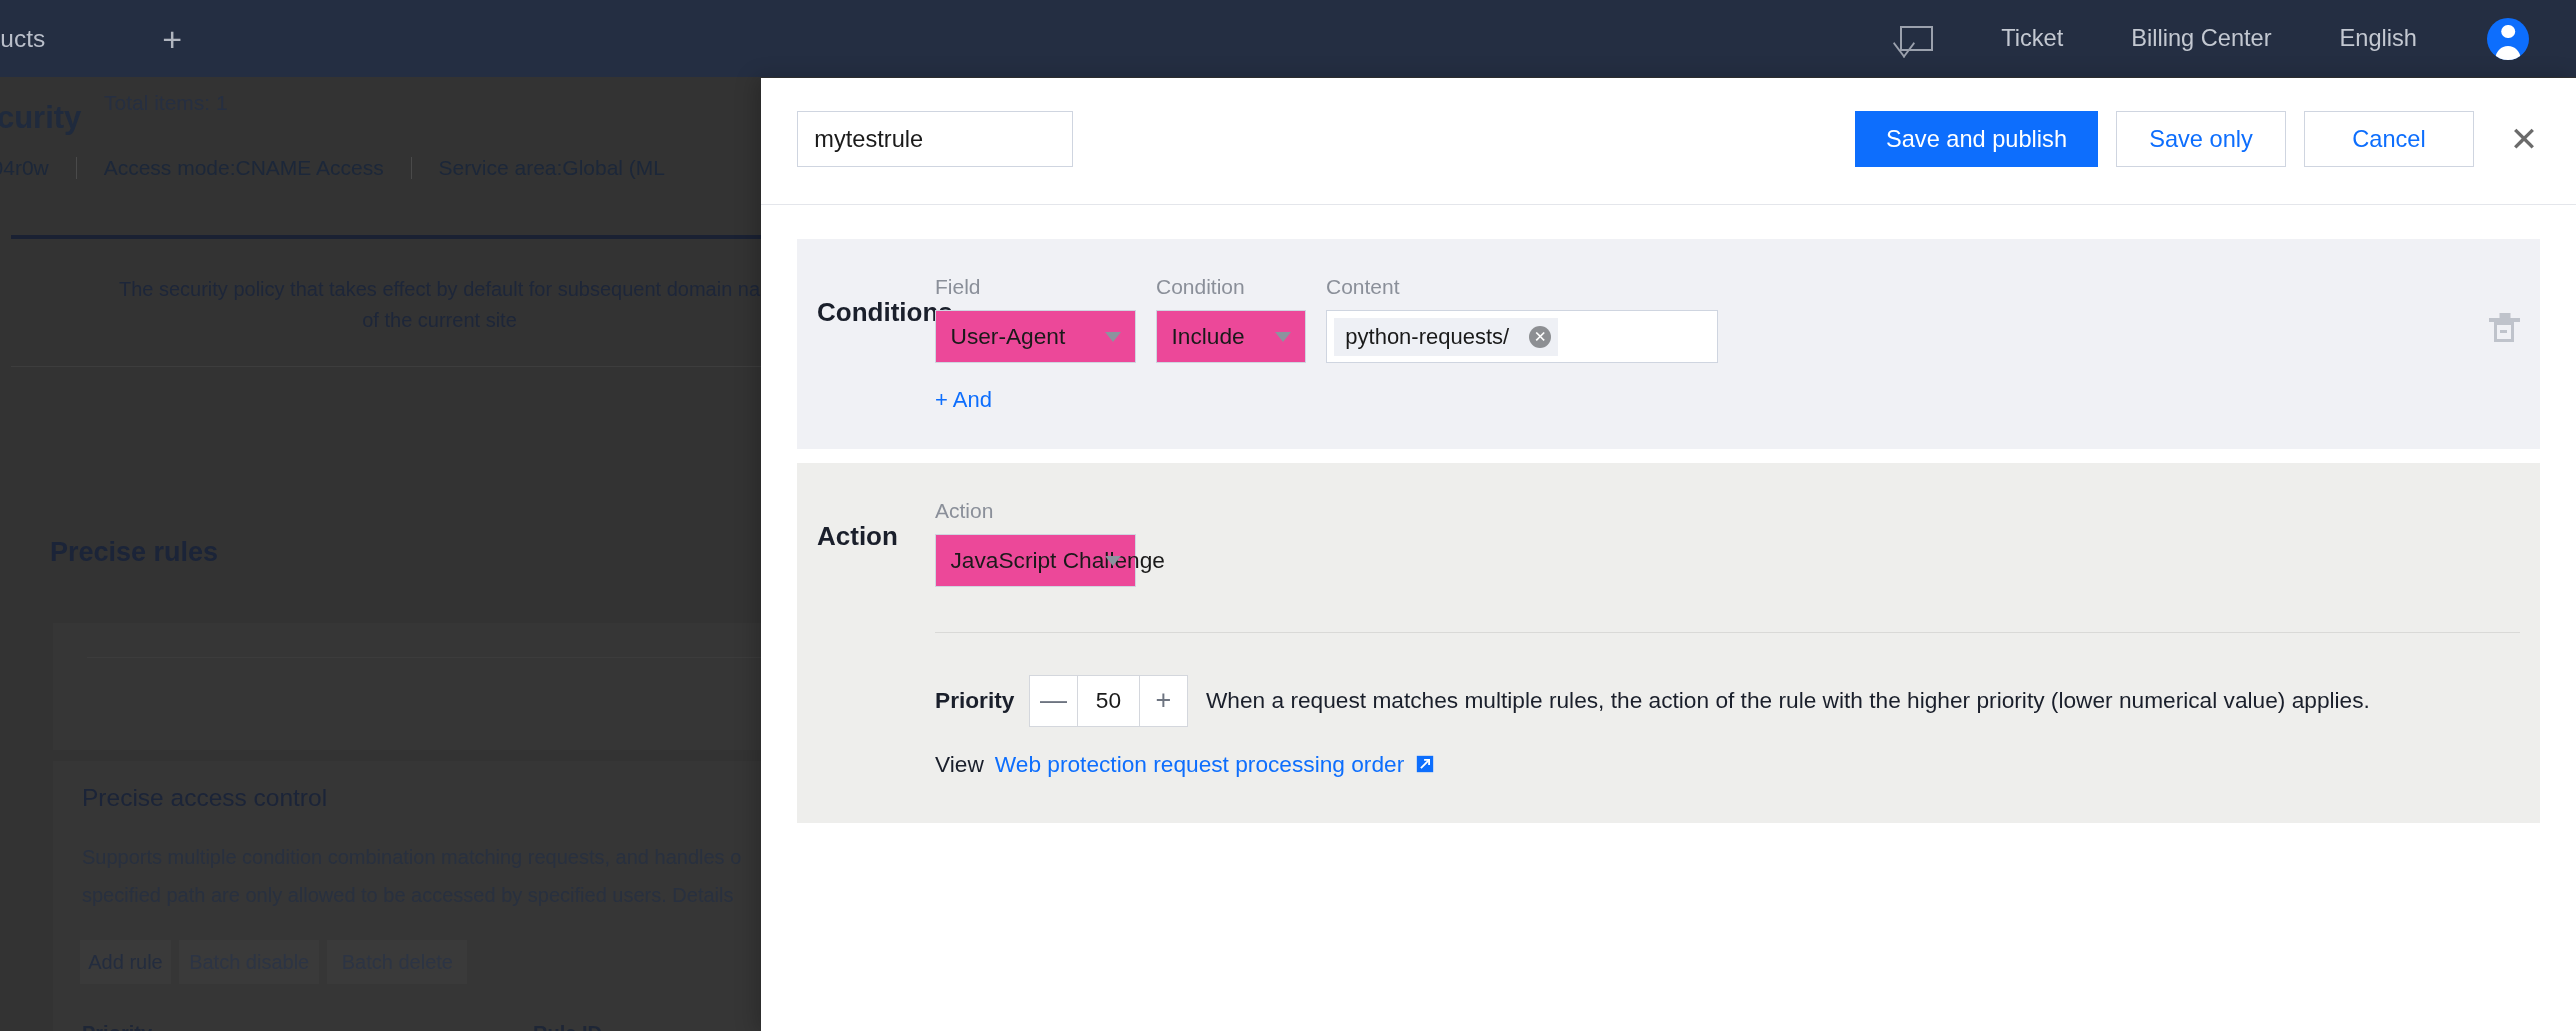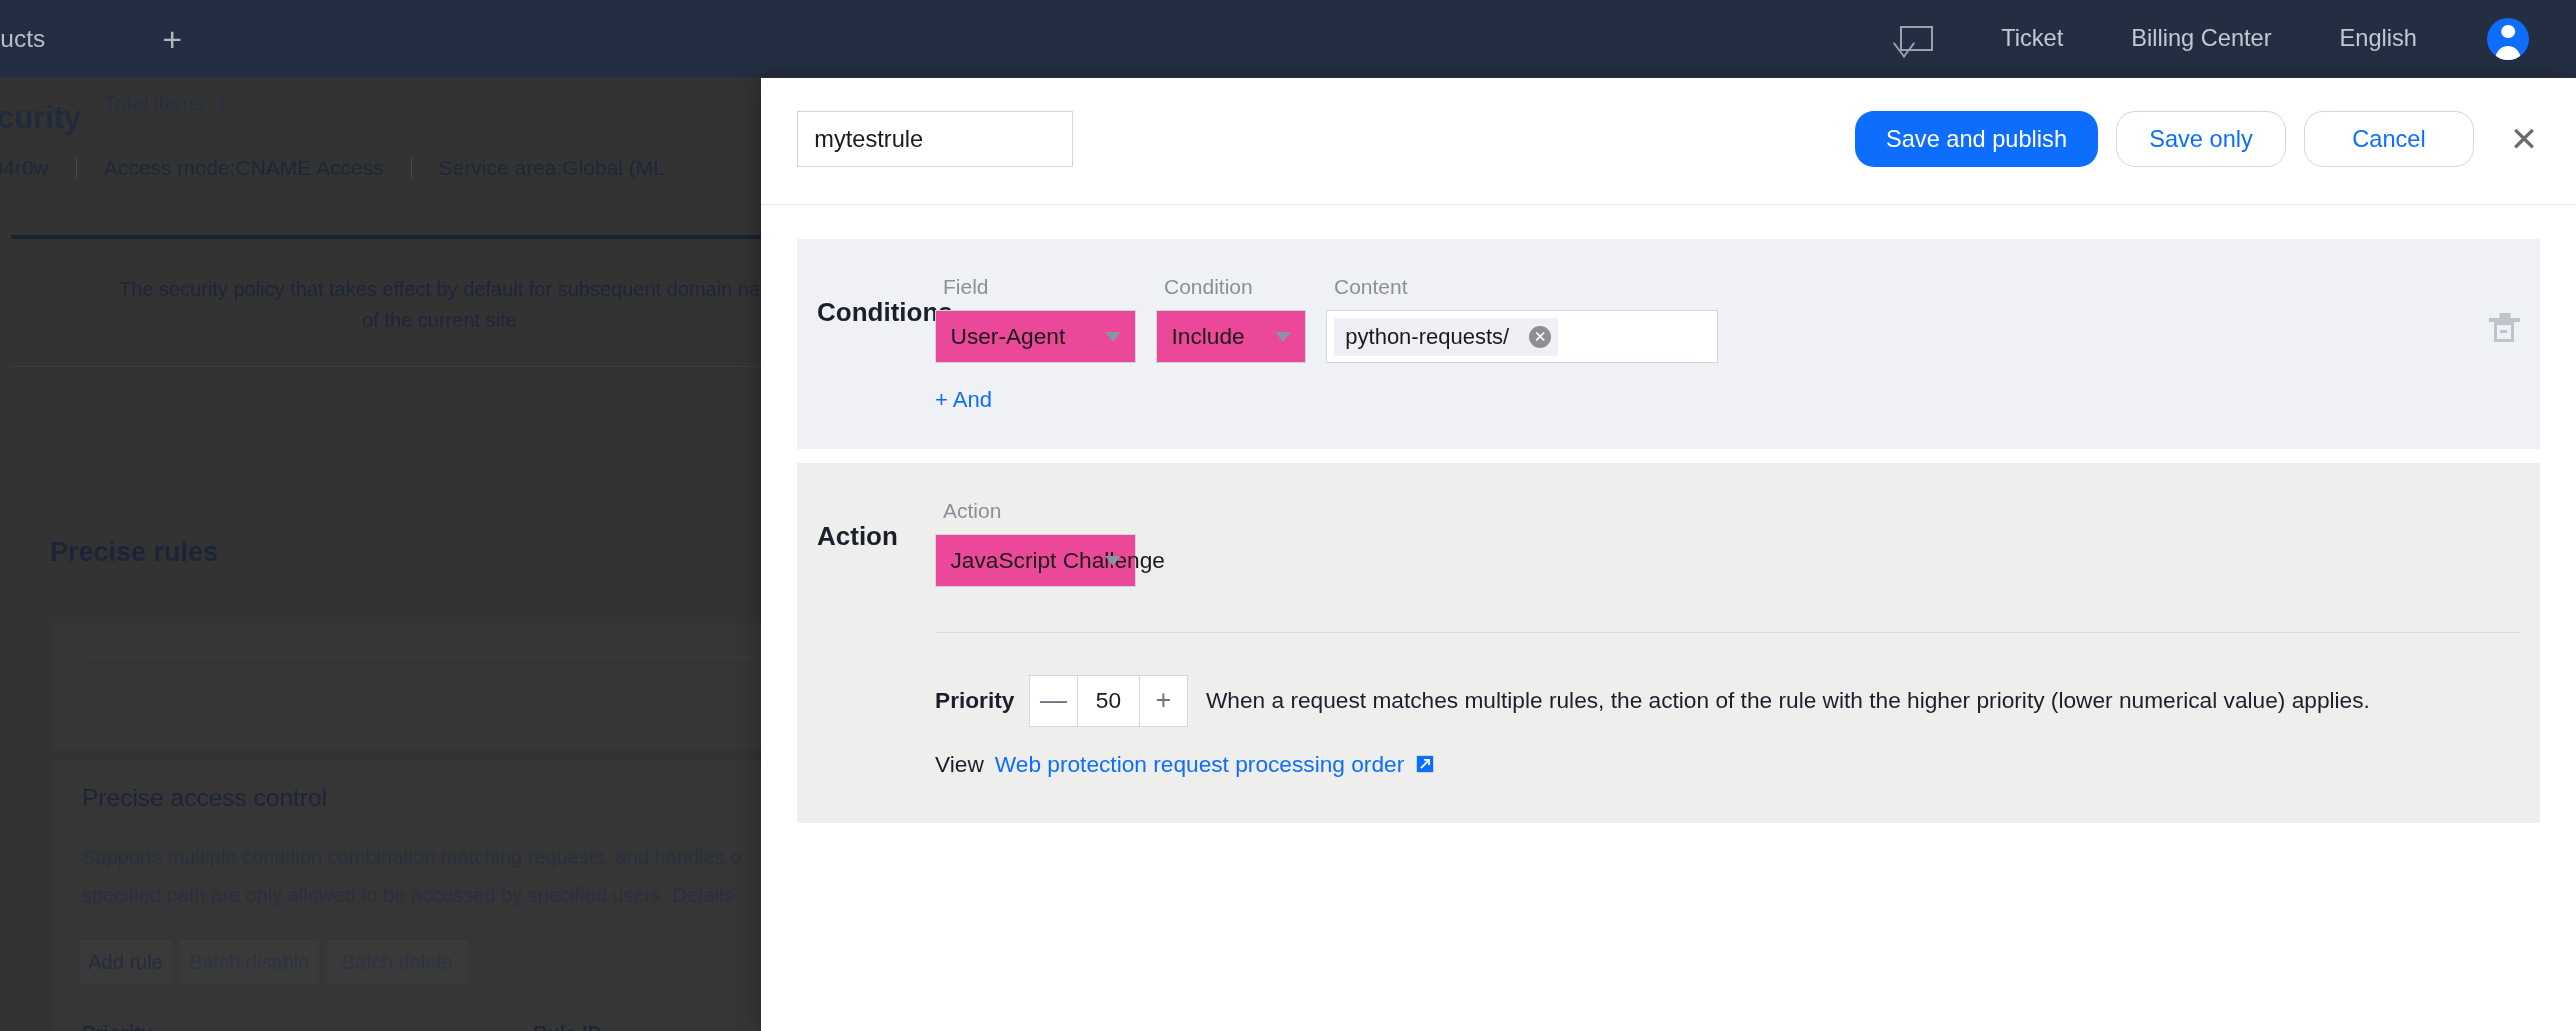--- a/index.html
+++ b/index.html
@@ -153,21 +153,21 @@
     position: absolute; left: 36px; top: 33px; width: 276px; height: 56px;
     border: 0.9px solid #cfd5e0; font-size: 23.6px; color: #1a1a1a;
     padding: 0 16.3px; background: #fff; font-family: "Liberation Sans", sans-serif;
     outline: none;
   }
   .header-actions {
     position: absolute; right: 33px; top: 33px; display: flex; align-items: center;
   }
   .btn {
     height: 56px; font-size: 23.6px; display: flex; align-items: center; justify-content: center;
-    cursor: pointer; font-family: "Liberation Sans", sans-serif; white-space: nowrap; border-radius: 19px;
+    cursor: pointer; font-family: "Liberation Sans", sans-serif; white-space: nowrap;
   }
   .btn-primary {
     background: #0d6efd; color: #fff; border: none; padding: 0 29px; min-width: 243px;
   }
   .btn-ghost {
     background: #fff; color: #0d6efd; border: 0.9px solid #cfd5e0; padding: 0 27px;
     margin-left: 18px; min-width: 170px;
   }
   .close-x {
     margin-left: 31px; width: 38px; height: 56px; display: flex; align-items: center;
@@ -180,21 +180,21 @@
   .panel-conditions { background: #f0f1f5; }
   .panel-action { background: #eeeeec; margin-top: 14.5px; padding-bottom: 45px; }
 
   .panel-row { display: flex; align-items: flex-start; }
   .panel-label {
     width: 118px; flex: none; margin-left: 20px; margin-top: 22px;
     font-size: 26px; font-weight: bold; color: #1a1f2b;
   }
   .fields { display: flex; align-items: flex-start; gap: 20px; flex: 1; }
   .field-col { display: flex; flex-direction: column; }
-  .field-label { font-size: 21px; color: #8a8f99; margin-bottom: 11px; margin-left: 8px; }
+  .field-label { font-size: 21px; color: #8a8f99; margin-bottom: 11px; }
 
   .select {
     position: relative; height: 53px; border: 0.9px solid #cfd5e0; background: #ec4899;
     display: flex; align-items: center; padding: 0 42px 0 14.5px;
     font-size: 22.7px; color: #1a1a1a; cursor: pointer; white-space: nowrap;
   }
   .select .caret {
     position: absolute; right: 14.5px; top: 50%; transform: translateY(-50%);
     width: 0; height: 0; border-left: 8.2px solid transparent; border-right: 8.2px solid transparent;
     border-top: 10px solid #8c939e;

